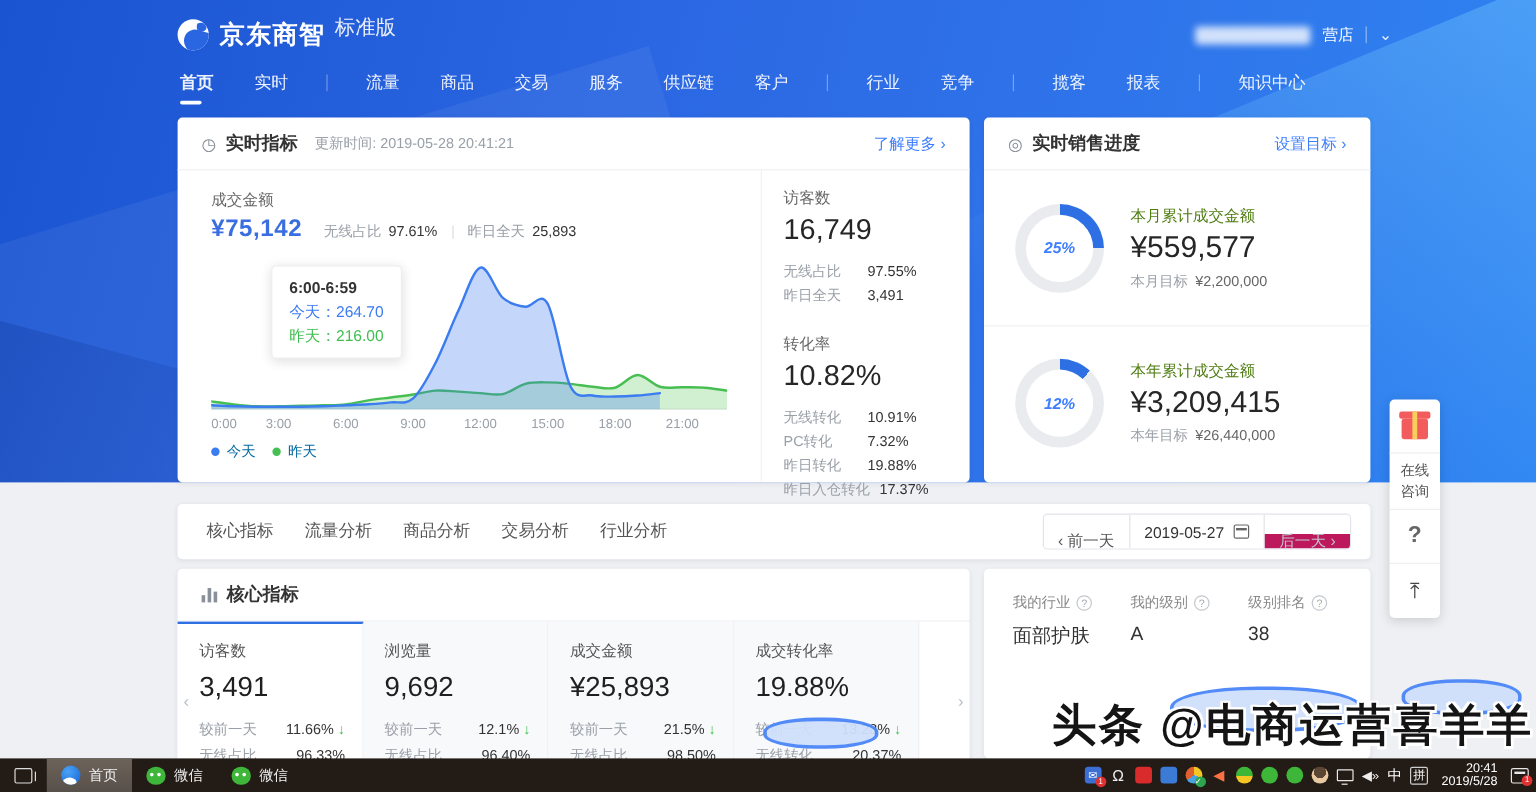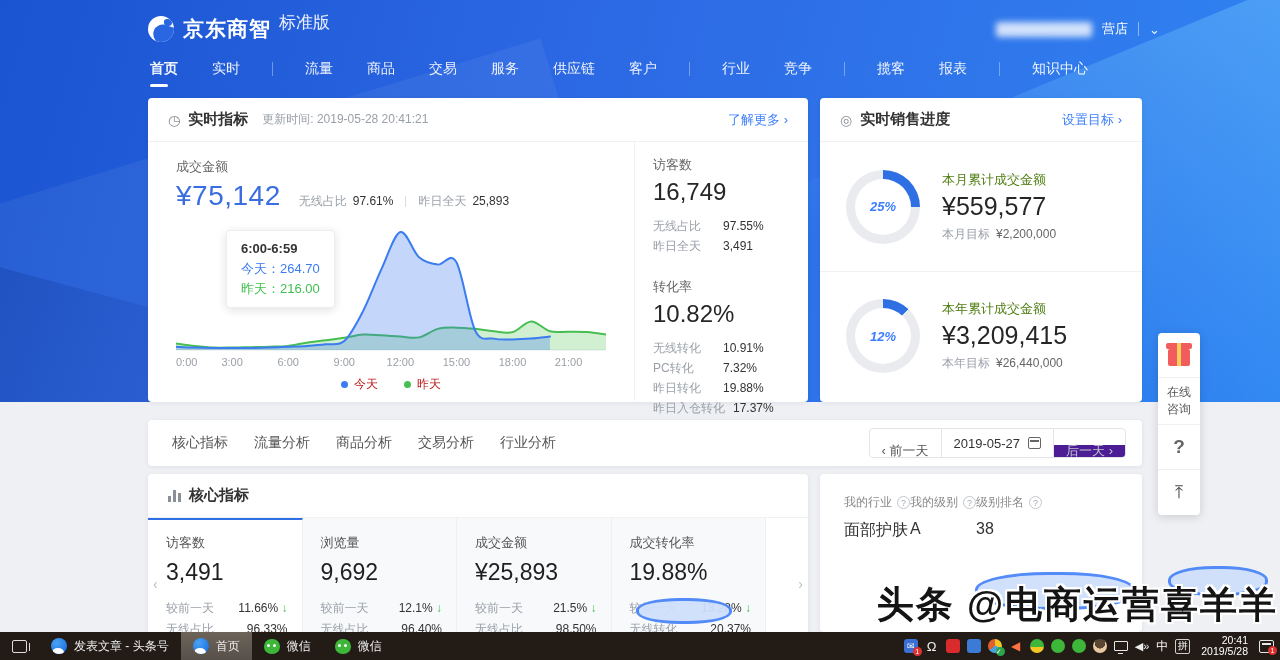--- a/index.html
+++ b/index.html
@@ -45,30 +45,30 @@
   .p-link { margin-left:auto; font-size:13px; color:#3d7eff; cursor:pointer; text-decoration:none; }
   .hd-ic { color:#8a9099; font-size:14px; line-height:1; }
 
   
   .rt { left:148px; top:98px; width:660px; height:304px; }
   .rt-upd { font-size:12px; color:#9aa0a8; margin-left:14px; }
   .rt-body { display:flex; height:259px; }
   .rt-left { width:487px; border-right:1px solid #f0f1f3; padding:16px 0 0 28px; position:relative; }
   .m-label { font-size:13px; color:#666; }
   .gmv-row { display:flex; align-items:baseline; margin-top:4px; }
-  .gmv-val { font-size:28px; color:#3a6ee0; font-weight:400; letter-spacing:.5px; }
+  .gmv-val { font-size:20px; color:#3a6ee0; font-weight:700; letter-spacing:.5px; }
   .gmv-subs { display:flex; align-items:baseline; margin-left:18px; font-size:12px; gap:6px; }
   .sub-l { color:#9aa0a8; } .sub-v { color:#333; }
   .sub-div { width:1px; height:11px; background:#ddd; align-self:center; margin:0 6px; }
   .chart-wrap { position:relative; width:430px; margin-top:10px; }
   .tooltip { position:absolute; left:50px; top:8px; background:#fff; border:1px solid #eee; border-radius:4px;
     box-shadow:0 2px 10px rgba(0,0,0,.12); padding:8px 14px; font-size:13px; line-height:20px; z-index:5; }
   .tt-time { color:#333; font-weight:700; }
   .tt-today { color:#3b7cf0; } .tt-yest { color:#3fbf4e; }
-  .legend { display:flex; justify-content:center; gap:26px; font-size:12px; color:#b91c1c; margin-top:2px; width:430px; }
+  .legend { display:flex; gap:14px; font-size:12px; color:#0369a1; margin-top:2px; width:430px; }
   .lg-item { display:flex; align-items:center; gap:6px; }
   .dot { width:7px; height:7px; border-radius:50%; }
   .rt-right { flex:1; padding:14px 0 0 18px; }
   .kv { display:flex; font-size:12px; line-height:20px; }
   .kv .k { color:#9aa0a8; min-width:62px; margin-right:8px; }
   .kv .v { color:#333; }
   .big-num { font-size:24px; color:#262626; margin:4px 0 10px; }
   .sec-gap { margin-top:22px; }
 
   
@@ -83,21 +83,21 @@
   .sp-val { font-size:25px; color:#262626; margin:3px 0 5px; }
   .sp-target { font-size:12px; } .sp-target .k { color:#9aa0a8; margin-right:6px; } .sp-target .v { color:#666;margin-top:24px; }
 
   
   .strip { left:148px; top:420px; width:994px; height:46px; display:flex; align-items:center; padding:0 16px; }
   .strip-tab { font-size:14px; color:#555; margin-left:26px; cursor:pointer; }
   .strip-tab:first-child { margin-left:8px; }
   .datebox { margin-left:auto; display:flex; align-items:stretch; height:30px; border:1px solid #e1e4e9; border-radius:4px; overflow:hidden; font-size:13px; }
   .db-btn { display:flex; align-items:center; padding:0 12px; color:#555; cursor:pointer; background:#fff;margin-top:16px; }
   .db-date { display:flex; align-items:center; gap:8px; padding:0 12px; color:#333; border-left:1px solid #e1e4e9; border-right:1px solid #e1e4e9; background:#fff; cursor:pointer; }
-  .db-next { color:#c0c4cc; background:#4c1d95; }
+  .db-next { color:#c0c4cc; background:#be185d; }
   .cal { width:13px; height:12px; border:1.5px solid #666; border-radius:2px; position:relative; }
   .cal::before { content:""; position:absolute; left:1px; right:1px; top:2px; height:1.5px; background:#666; }
 
   
   .core { left:148px; top:474px; width:660px; height:186px; }
   .bars-ic { display:inline-flex; align-items:flex-end; gap:2px; height:12px; }
   .bars-ic i { width:3px; background:#8a9099; display:block; }
   .cards { display:flex; position:relative; }
   .card { width:154.5px; height:142px; padding:16px 14px 0 18px; background:#f8f9fb; border-right:1px solid #eef0f3; cursor:pointer; }
   .card.active { background:#fff; border-top:2px solid #2f6fe4; padding-top:14px; }
@@ -105,21 +105,21 @@
   .card-val { font-size:23px; color:#1f1f1f; margin:7px 0 12px; }
   .crow { display:flex; justify-content:space-between; font-size:12px; line-height:21px; }
   .crow .k { color:#9aa0a8; } .crow .v { color:#333; }
   .down { color:#45c554; font-weight:700; }
   .car-arrow { position:absolute; top:58px; font-size:14px; color:#b9bec6; cursor:pointer; } 
 
   
   .shop { left:820px; top:474px; width:322px; height:158px; }
   .shop-ic { width:13px; height:12px; border:1.5px solid #8a9099; border-radius:2px; position:relative; }
   .shop-ic::before { content:""; position:absolute; left:-1px; right:-1px; top:2.5px; height:1.5px; background:#8a9099; }
-  .shop-body { display:flex; padding:20px 24px 0; }
+  .shop-body { display:flex; padding:20px 24px 0; gap:32px; }
   .shop-col .lab { font-size:12px; color:#888; display:flex; align-items:center; gap:5px; }
   .qmark { width:13px; height:13px; border:1px solid #c3c7cd; border-radius:50%; color:#a6abb3; font-size:9px; display:inline-flex; align-items:center; justify-content:center; }
   .shop-col .val { font-size:16px; color:#333; margin-top:9px; }
 
   
   .sidebar { position:absolute; left:1158px; top:333px; width:42px; background:#fff; border-radius:4px;
     box-shadow:0 2px 10px rgba(0,0,0,.15); z-index:20; }
   .sb-cell { display:flex; flex-direction:column; align-items:center; justify-content:center; min-height:45px; border-bottom:1px solid #efefef; cursor:pointer; font-size:12px; color:#555; padding:6px 0; }
   .sb-cell:last-child { border-bottom:none; }
   .gift { width:22px; height:17px; background:#f25c5c; border-radius:2px; position:relative; margin-top:4px; }
@@ -445,24 +445,20 @@
 
   <div class="cloud" style="left:636px; top:598px; width:96px; height:26px;"></div>
   <div class="cloud" style="left:975px; top:572px; width:160px; height:38px;"></div>
   <div class="cloud" style="left:1168px; top:566px; width:100px; height:30px;"></div>
   <div class="wm">头条 @电商运营喜羊羊</div>
 
   <div class="tb">
     <div class="tb-btn">
         <span class="tv-ic"></span>
       </div>
-    <div class="tb-btn">
-      <span class="br-ic"></span>
-      <span>发表文章 - 头条号</span>
-    </div>
     <div class="tb-btn active">
       <span class="br-ic"></span>
       <span>首页</span>
     </div>
     <div class="tb-btn">
       <span class="wx-ic"></span>
       <span>微信</span>
     </div>
     <div class="tb-btn">
       <span class="wx-ic"></span>

